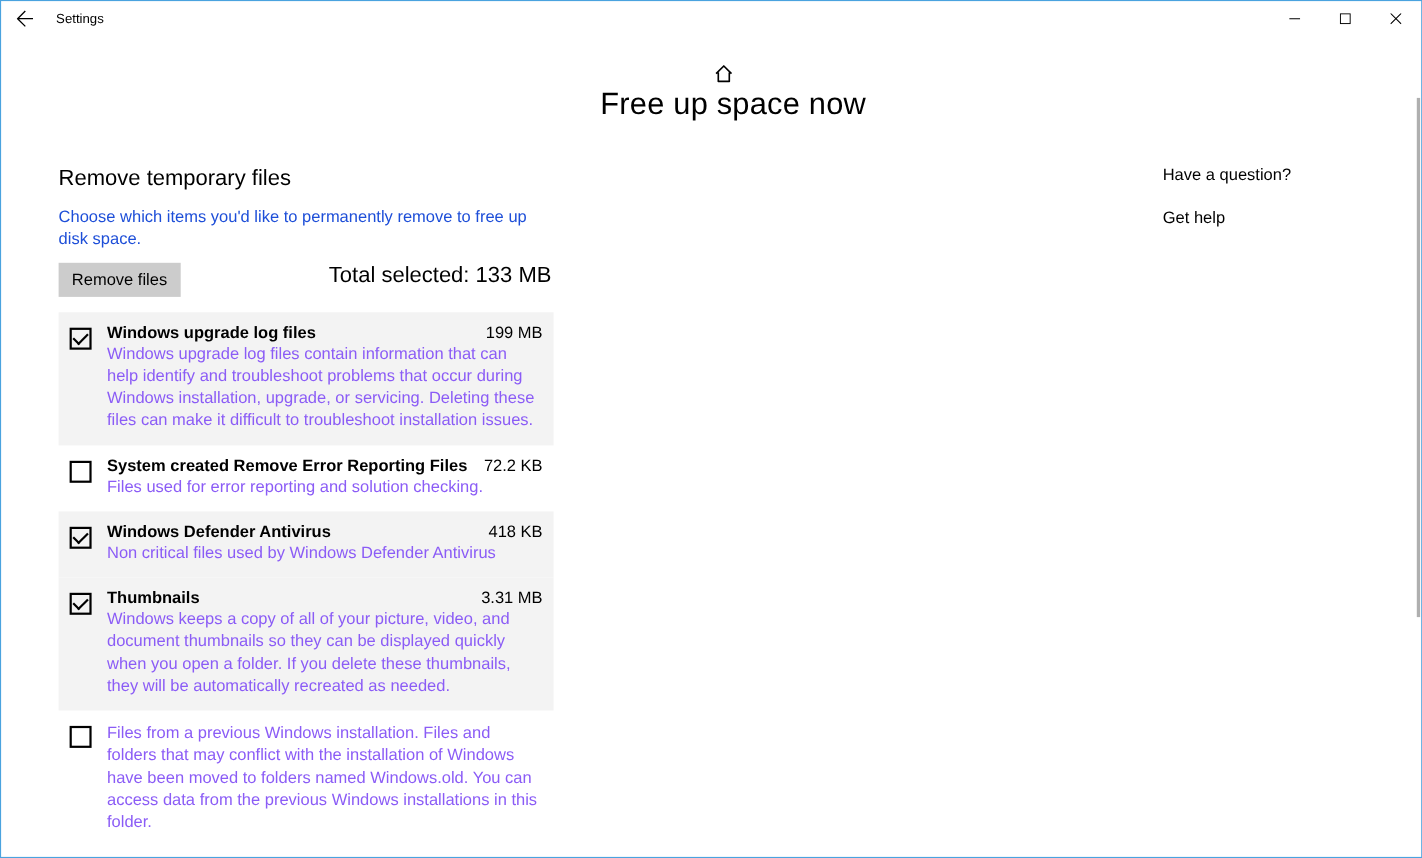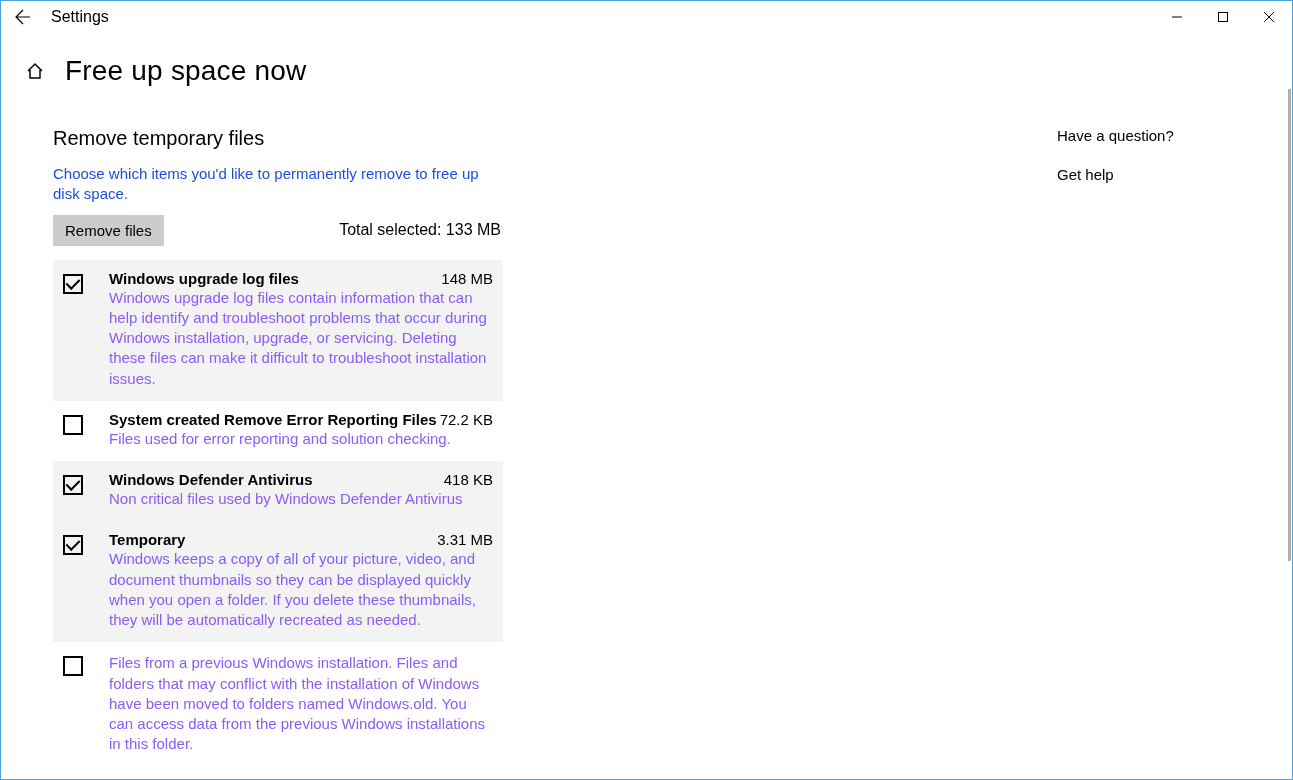--- a/index.html
+++ b/index.html
@@ -22,21 +22,21 @@
   }
   .back-btn {
     width: 44px;
     height: 32px;
     display: flex;
     align-items: center;
     justify-content: center;
     cursor: pointer;
   }
   .title-text {
-    font-size: 16px;
+    font-size: 12px;
     color: #000;
     margin-left: 6px;
   }
   .win-controls {
     position: absolute;
     right: 0;
     top: 0;
     display: flex;
   }
   .win-btn {
@@ -44,20 +44,21 @@
     height: 32px;
     display: flex;
     align-items: center;
     justify-content: center;
     cursor: pointer;
   }
   .header-row {
     display: flex;
     align-items: center;
     padding: 22px 0 0 22px;
+    flex-direction: column;
   }
   .home-icon {
     display: flex;
     align-items: center;
     justify-content: center;
     width: 24px;
     height: 24px;
     cursor: pointer;
   }
   .page-title {
@@ -84,43 +85,42 @@
   }
   .section-desc {
     font-size: 15px;
     color: #1d4ed8;
     margin-bottom: 10px;
     max-width: 440px;
     line-height: 1.35;
   }
   .action-row {
     display: flex;
-    align-items: center;
+    align-items: flex-start;
     justify-content: space-between;
     width: 448px;
     margin-bottom: 14px;
   }
   .remove-btn {
     background: #ccc;
     border: none;
     padding: 7px 12px;
     font-size: 15px;
     font-family: inherit;
     cursor: pointer;
   }
   .total-selected {
-    font-size: 16px;
+    font-size: 20px;
   }
   .items-list {
     width: 450px;
   }
   .item {
     padding: 10px 10px 12px 10px;
     display: flex;
-    gap: 12px;
   }
   .item.selected {
     background: #f3f3f3;
   }
   .checkbox {
     width: 20px;
     height: 20px;
     border: 2px solid #000;
     margin-top: 4px;
     margin-right: 14px;
@@ -226,21 +226,21 @@
     <div class="action-row">
       <button class="remove-btn">Remove files</button>
       <span class="total-selected">Total selected: 133 MB</span>
     </div>
     <div class="items-list" id="items-list">
         <div class="item selected">
           <div class="checkbox checked"></div>
           <div class="item-body">
             <div class="item-head">
               <span class="item-title">Windows upgrade log files</span>
-              <span class="item-size">148 MB</span>
+              <span class="item-size">199 MB</span>
             </div>
             <div class="item-desc">Windows upgrade log files contain information that can help identify and troubleshoot problems that occur during Windows installation, upgrade, or servicing.  Deleting these files can make it difficult to troubleshoot installation issues.</div>
           </div>
         </div>
         <div class="item">
           <div class="checkbox"></div>
           <div class="item-body">
             <div class="item-head">
               <span class="item-title">System created Remove Error Reporting Files</span>
               <span class="item-size">72.2 KB</span>
@@ -255,21 +255,21 @@
               <span class="item-title">Windows Defender Antivirus</span>
               <span class="item-size">418 KB</span>
             </div>
             <div class="item-desc">Non critical files used by Windows Defender Antivirus</div>
           </div>
         </div>
         <div class="item selected">
           <div class="checkbox checked"></div>
           <div class="item-body">
             <div class="item-head">
-              <span class="item-title">Temporary</span>
+              <span class="item-title">Thumbnails</span>
               <span class="item-size">3.31 MB</span>
             </div>
             <div class="item-desc">Windows keeps a copy of all of your picture, video, and document thumbnails so they can be displayed quickly when you open a folder. If you delete these thumbnails, they will be automatically recreated as needed.</div>
           </div>
         </div>
         <div class="item">
           <div class="checkbox"></div>
           <div class="item-body">
             <div class="item-desc">Files from a previous Windows installation.  Files and folders that may conflict with the installation of Windows have been moved to folders named Windows.old.  You can access data from the previous Windows installations in this folder.</div>
           </div>

